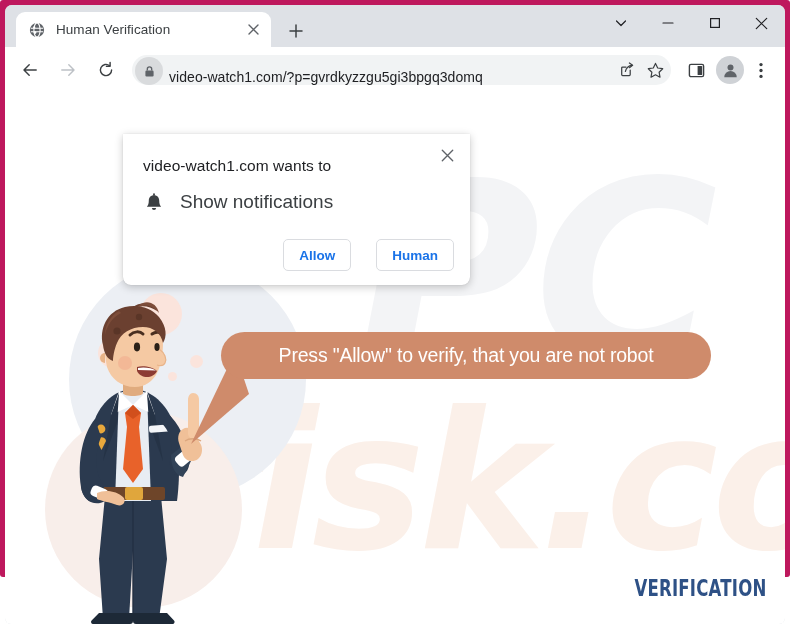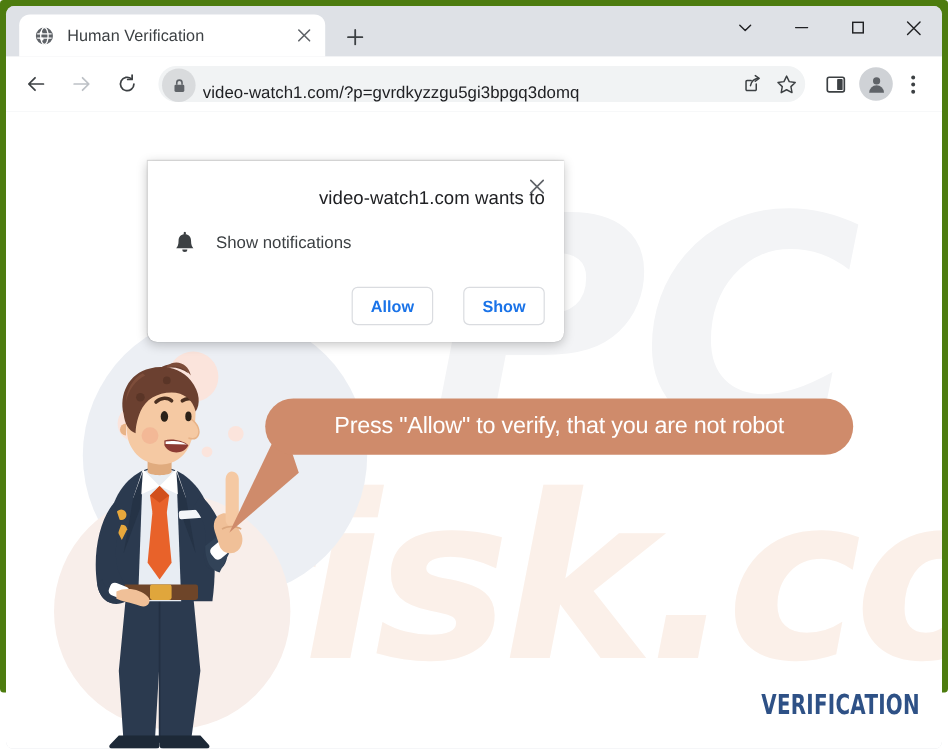--- a/index.html
+++ b/index.html
@@ -11,21 +11,21 @@
     font-family: "Liberation Sans", sans-serif;
     background: #ffffff;
   }
 
   
   .window-frame {
     position: absolute;
     left: 0; top: 0;
     width: 790px;
     height: 577px;
-    background: #4d7c0f;
+    background: #be185d;
     padding: 5px 5px 5px 5px;
     border-radius: 3px;
   }
 
   .browser-window {
     position: relative;
     width: 780px;
     height: 619px;
     background: #dee1e6;
     border-radius: 7px 7px 6px 6px;
@@ -302,35 +302,34 @@
     right: 10px; top: 8px;
     width: 26px; height: 26px;
     display: flex; align-items: center; justify-content: center;
     border-radius: 50%;
   }
   .perm-title {
     font-size: 15.5px;
     color: #202124;
     margin: 7px 0 0 0;
     letter-spacing: 0.05px;
-    text-align: right;
   }
   .perm-row {
     display: flex;
     align-items: center;
     margin-top: 16px;
   }
   .perm-bell {
     width: 22px; height: 22px;
     flex: 0 0 22px;
     display: flex; align-items: center; justify-content: center;
     margin-right: 15px;
   }
   .perm-row-label {
-    font-size: 14px;
+    font-size: 19px;
     color: #3c4043;
   }
   .perm-actions {
     display: flex;
     justify-content: flex-end;
     gap: 25px;
     margin-top: 26px;
   }
   .perm-btn {
     min-width: 68px;
@@ -586,19 +585,19 @@
               <path d="M9 2.2 C12.2 2.2 14.2 4.4 14.2 7.6 C14.2 11.0 15.0 12.6 16.2 13.8 L1.8 13.8 C3.0 12.6 3.8 11.0 3.8 7.6 C3.8 4.4 5.8 2.2 9 2.2 Z" fill="#3c4043"></path>
               <rect x="8.1" y="0.2" width="1.8" height="2.6" rx="0.9" fill="#3c4043"></rect>
               <path d="M6.9 15.0 a2.1 2.1 0 0 0 4.2 0 Z" fill="#3c4043"></path>
             </svg>
           </span>
           <span class="perm-row-label">Show notifications</span>
         </div>
 
         <div class="perm-actions">
           <button class="perm-btn">Allow</button>
-          <button class="perm-btn">Show</button>
+          <button class="perm-btn">Human</button>
         </div>
       </div>
 
     </div>
   </div>
 </div>
 
 </body></html>

